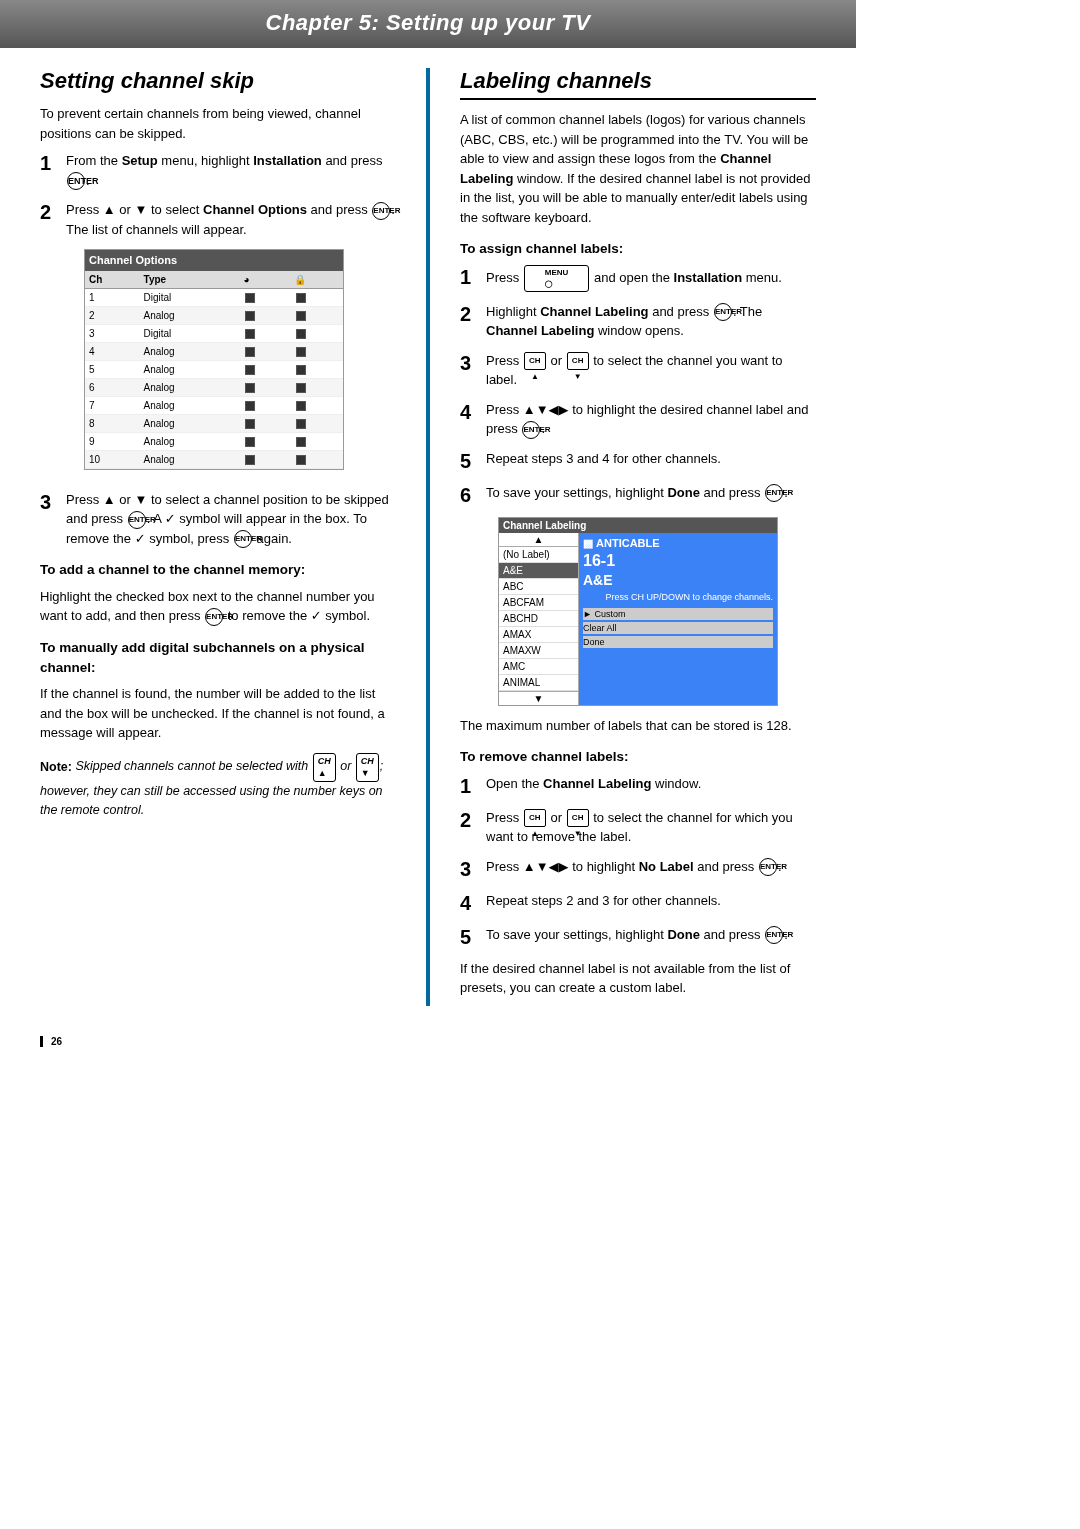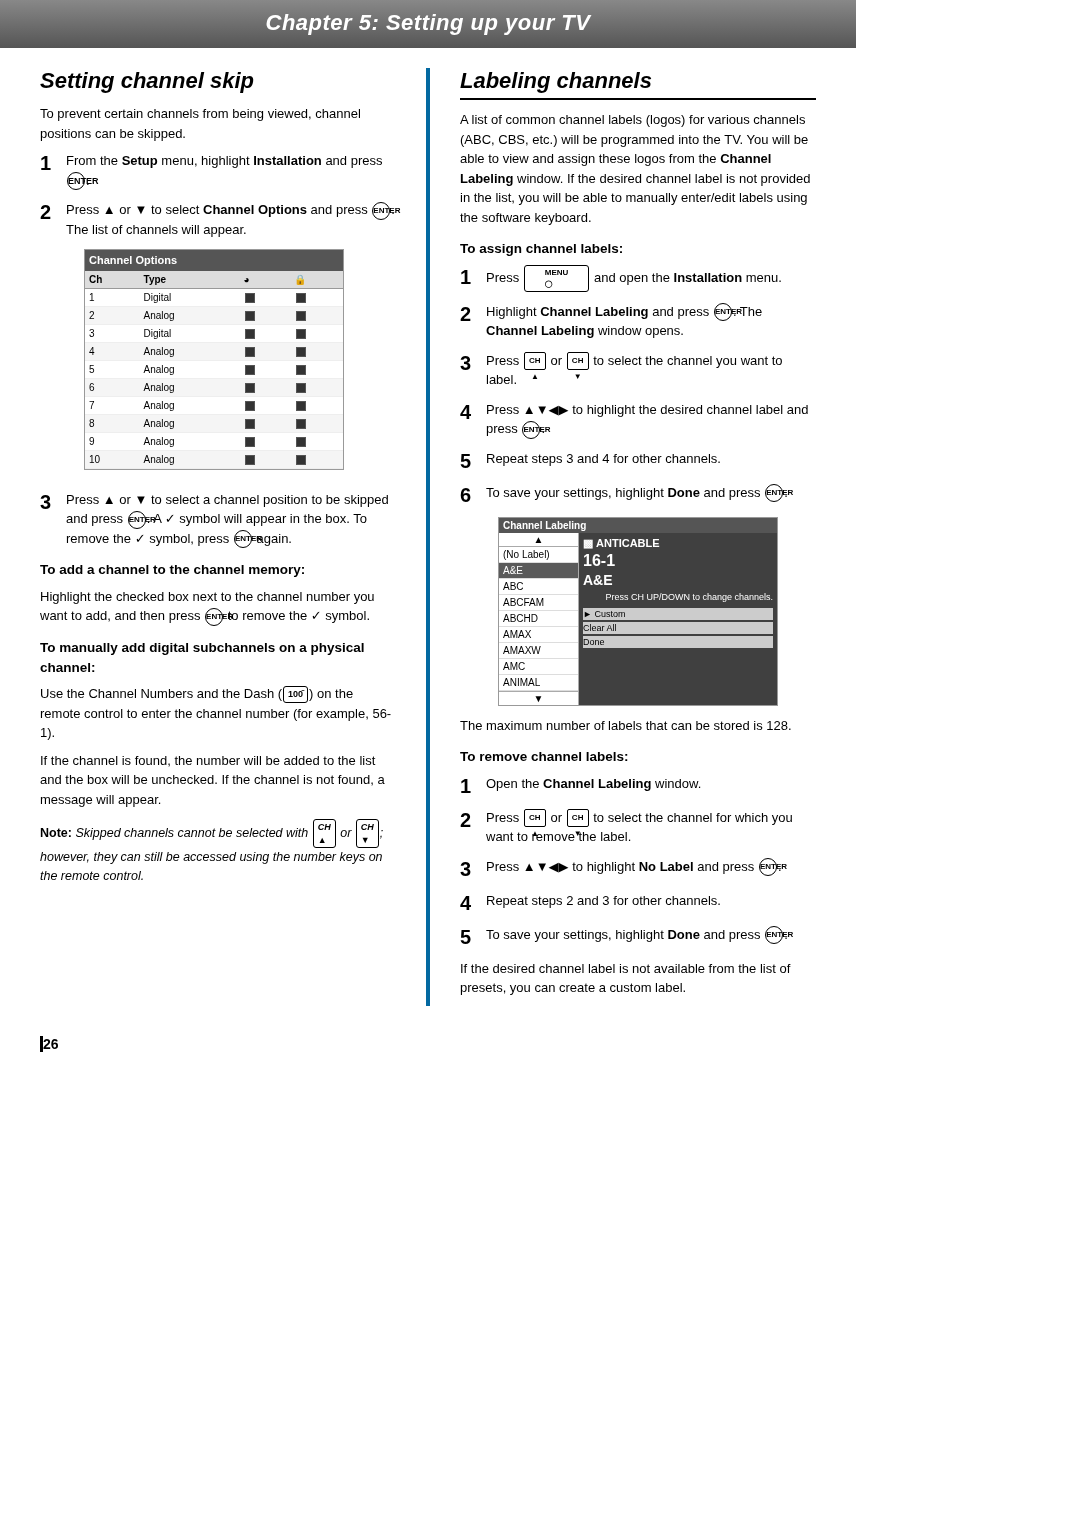--- a/index.html
+++ b/index.html
@@ -189,21 +189,21 @@
     }
     .labeling-table .lt-body {
       display: flex;
     }
     .labeling-table .lt-left {
       width: 80px;
       border-right: 1px solid #aaa;
     }
     .labeling-table .lt-right {
       flex: 1;
-      background: #404040;
+      background: #3b82f6;
       color: #fff;
       padding: 4px;
     }
     .labeling-table .lt-left .lt-row {
       padding: 2px 4px;
       border-bottom: 1px solid #ddd;
       font-size: 10px;
       background: #fff;
     }
     .labeling-table .lt-left .lt-row.selected {
@@ -241,23 +241,24 @@
     }
     .page-container {
       position: relative;
     }
     .page-footer {
       padding: 0 40px 20px;
       display: flex;
       align-items: center;
     }
     .page-footer-num {
-      font-size: 14px;
+      font-size: 10px;
       font-weight: bold;
       border-left: 3px solid #000;
+      padding-left: 8px;
     }
   </style>
 </head>
 <body>
 
 <div class="page page-container">
 
   <div class="header">
     <h2>Chapter 5: Setting up your TV</h2>
   </div>
@@ -366,23 +367,20 @@
           Press ▲ or ▼ to select a channel position to be skipped and press <span class="btn-icon" style="font-size:8px;">ENTER</span>. A ✓ symbol will appear in the box. To remove the ✓ symbol, press <span class="btn-icon" style="font-size:8px;">ENTER</span> again.
         </div>
       </div>
 
       <p class="sub-heading">To add a channel to the channel memory:</p>
       <p>
         Highlight the checked box next to the channel number you want to add, and then press <span class="btn-icon" style="font-size:8px;">ENTER</span> to remove the ✓ symbol.
       </p>
 
       <p class="sub-heading">To manually add digital subchannels on a physical channel:</p>
-      <p>
-        Use the Channel Numbers and the Dash (<span class="btn-rect">100̄</span>) on the remote control to enter the channel number (for example, 56-1).
-      </p>
       <p>
         If the channel is found, the number will be added to the list and the box will be unchecked. If the channel is not found, a message will appear.
       </p>
 
       <div class="note-block">
         <span class="note-label">Note:</span>
         <span class="note-italic"> Skipped channels cannot be selected with <span class="btn-rect" style="font-size:9px;">CH<br>▲</span> or <span class="btn-rect" style="font-size:9px;">CH<br>▼</span>; however, they can still be accessed using the number keys on the remote control.</span>
       </div>
     </div>
 

